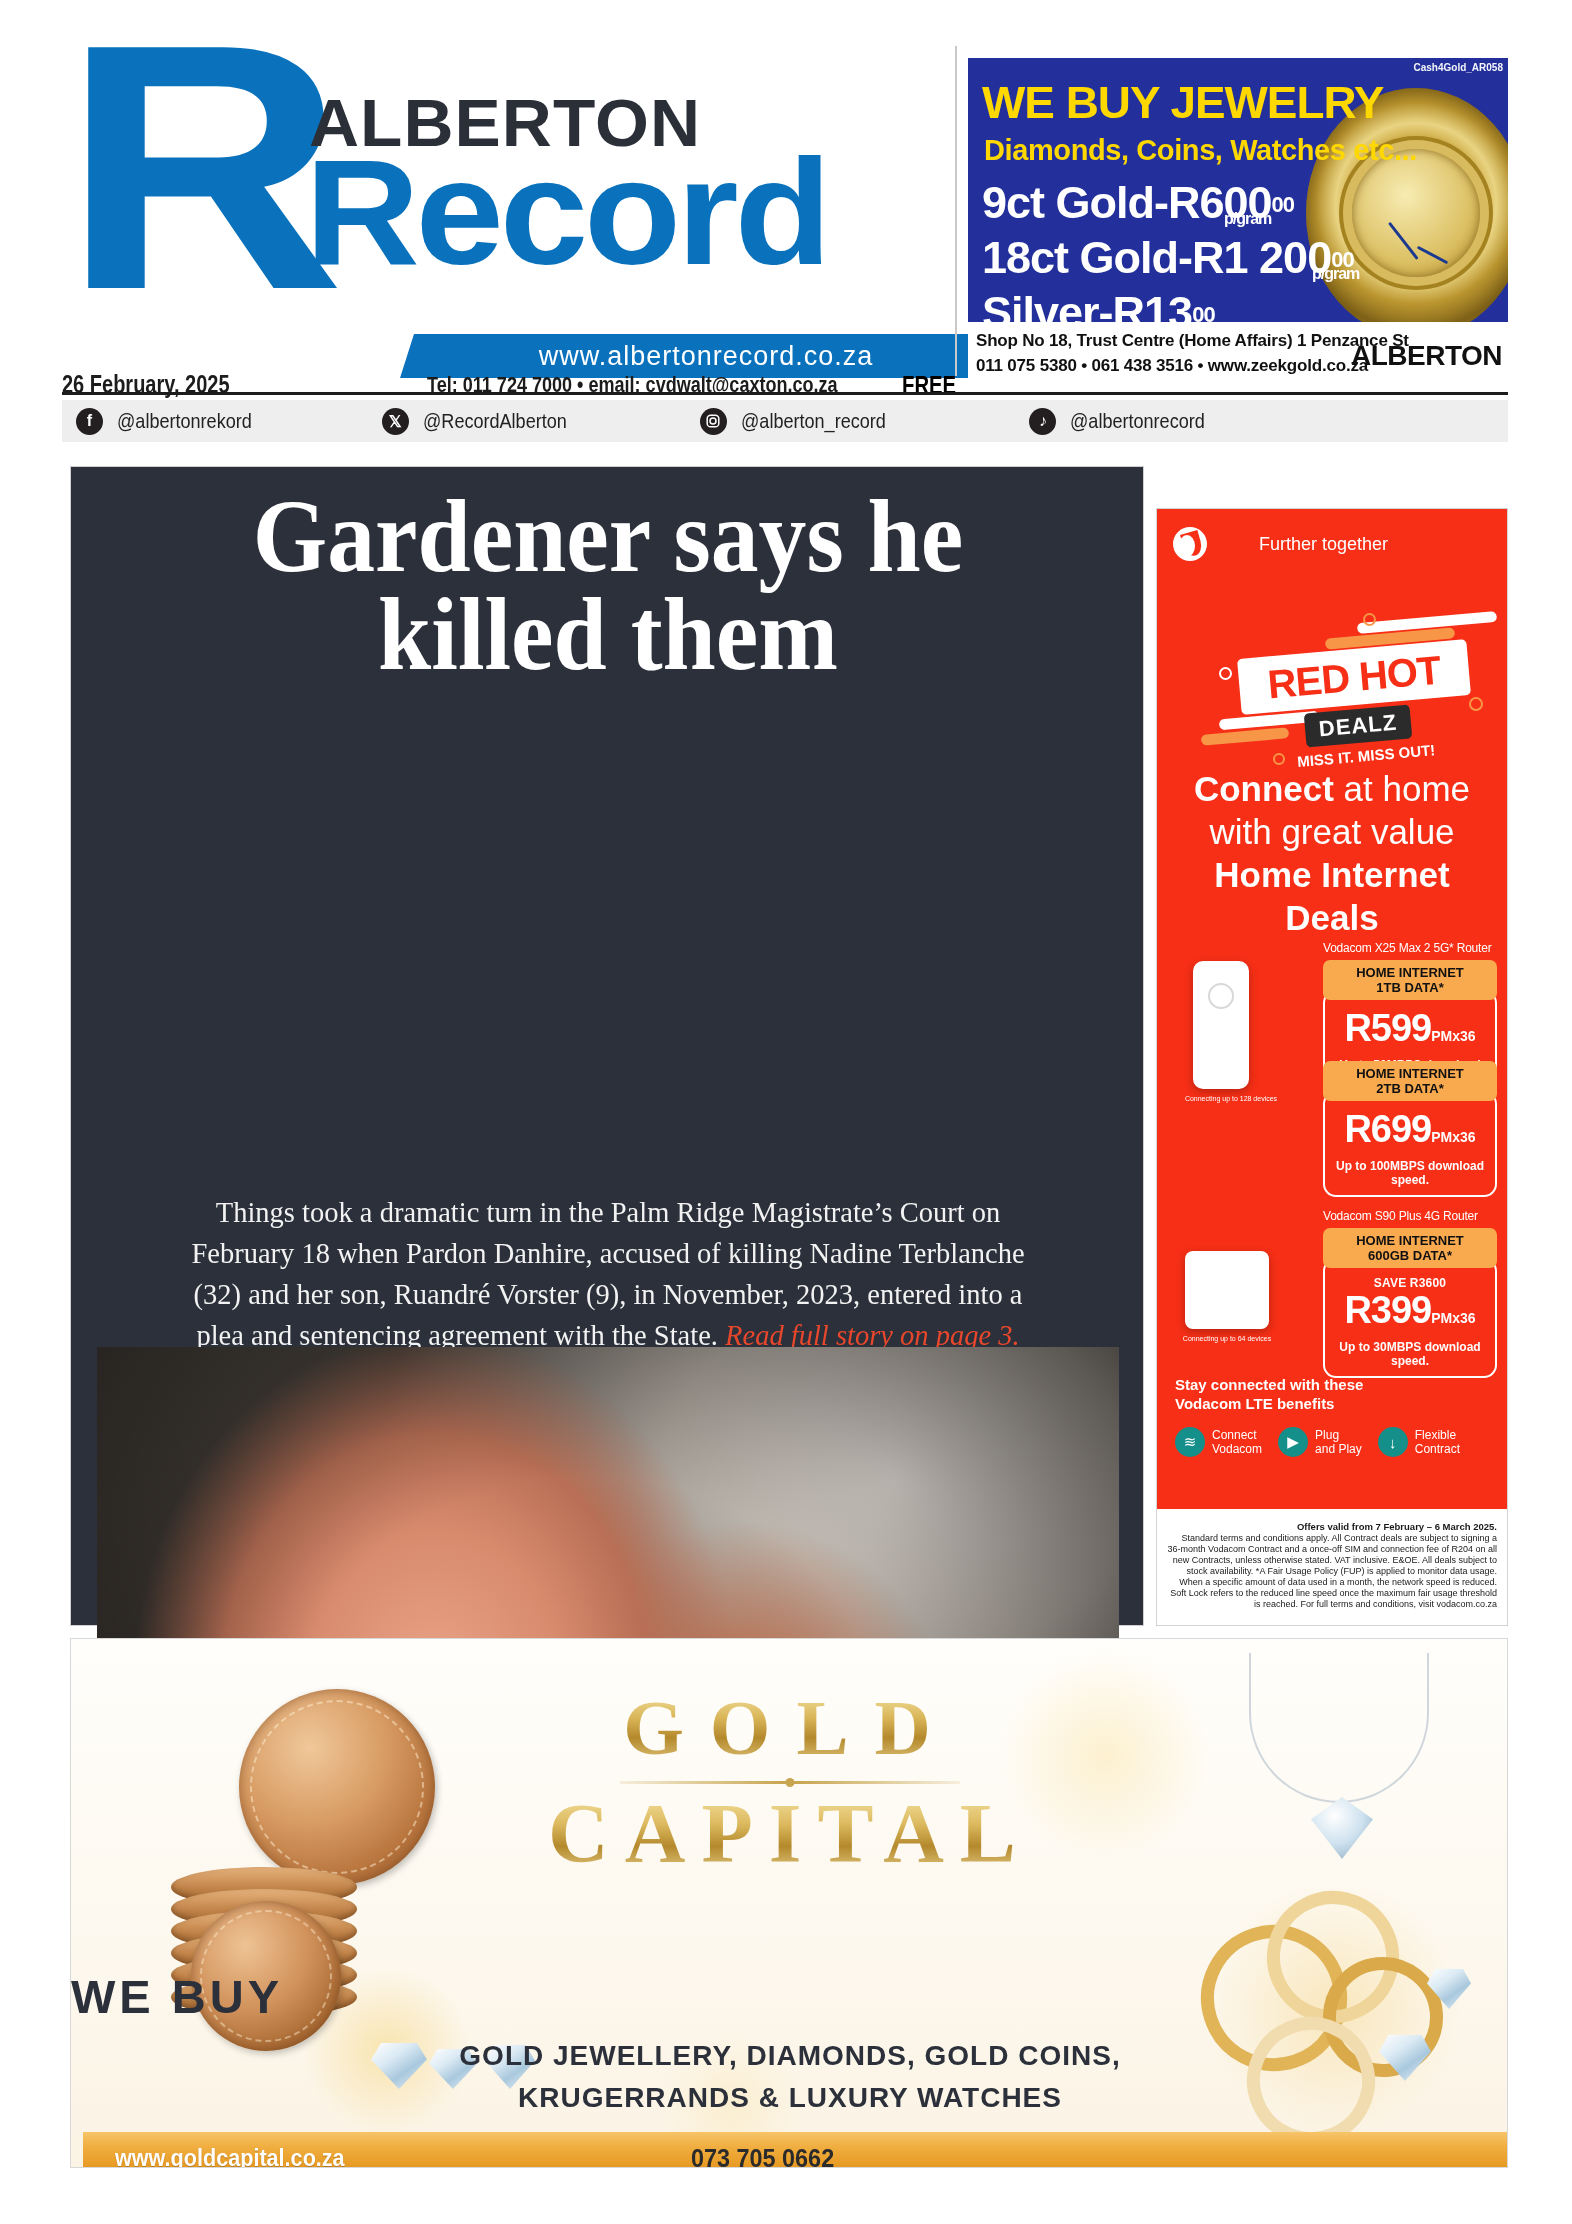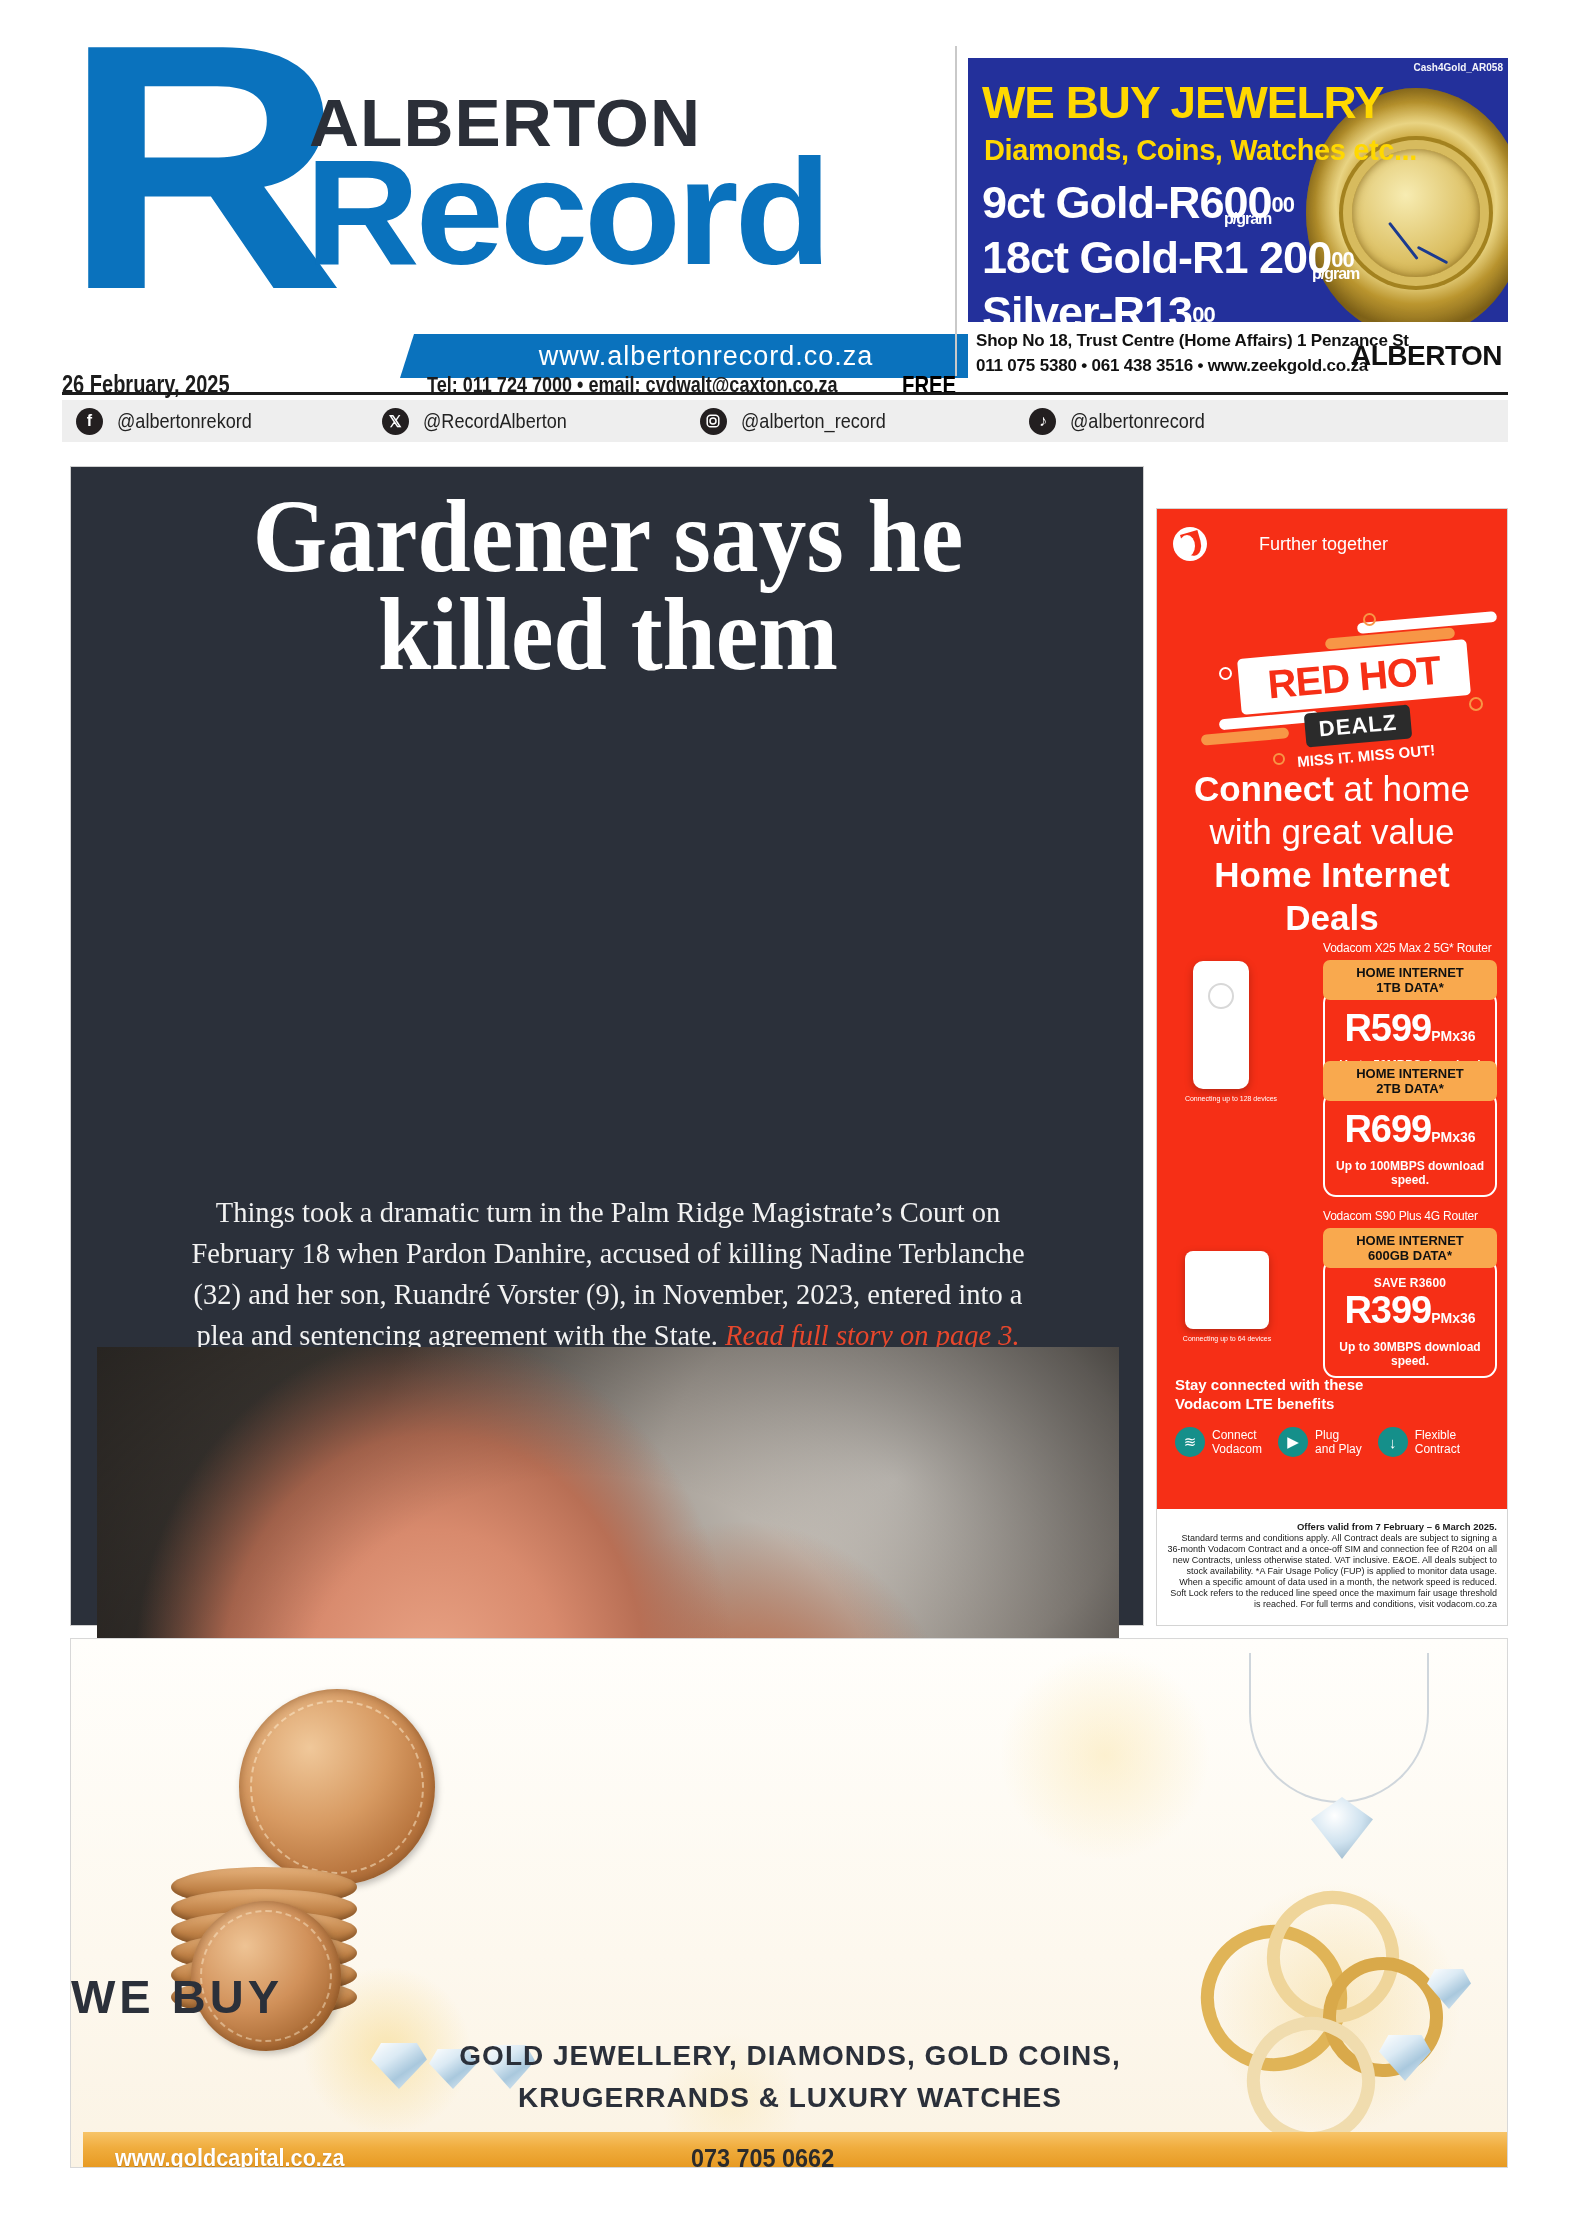--- a/index.html
+++ b/index.html
@@ -647,20 +647,25 @@
 
     <div class="pendant-chain"></div>
     <div class="pendant"></div>
     <div class="ring-band rb-1"></div>
     <div class="ring-band rb-2"></div>
     <div class="ring-band rb-3"></div>
     <div class="ring-band rb-4"></div>
     <div class="gem gem-r1"></div>
     <div class="gem gem-r2"></div>
 
+    <div class="gold-title">
+      <div class="gc-line1">GOLD</div>
+      <div class="gc-rule"></div>
+      <div class="gc-line2">CAPITAL</div>
+    </div>
 
     <div class="gc-webuy">WE BUY</div>
     <div class="gc-items">
       <div>GOLD JEWELLERY, DIAMONDS, GOLD COINS,</div>
       <div>KRUGERRANDS &amp; LUXURY WATCHES</div>
     </div>
 
     <div class="gold-foot">
       <div class="gf-web">www.goldcapital.co.za</div>
       <div class="gf-tel">073 705 0662</div>

